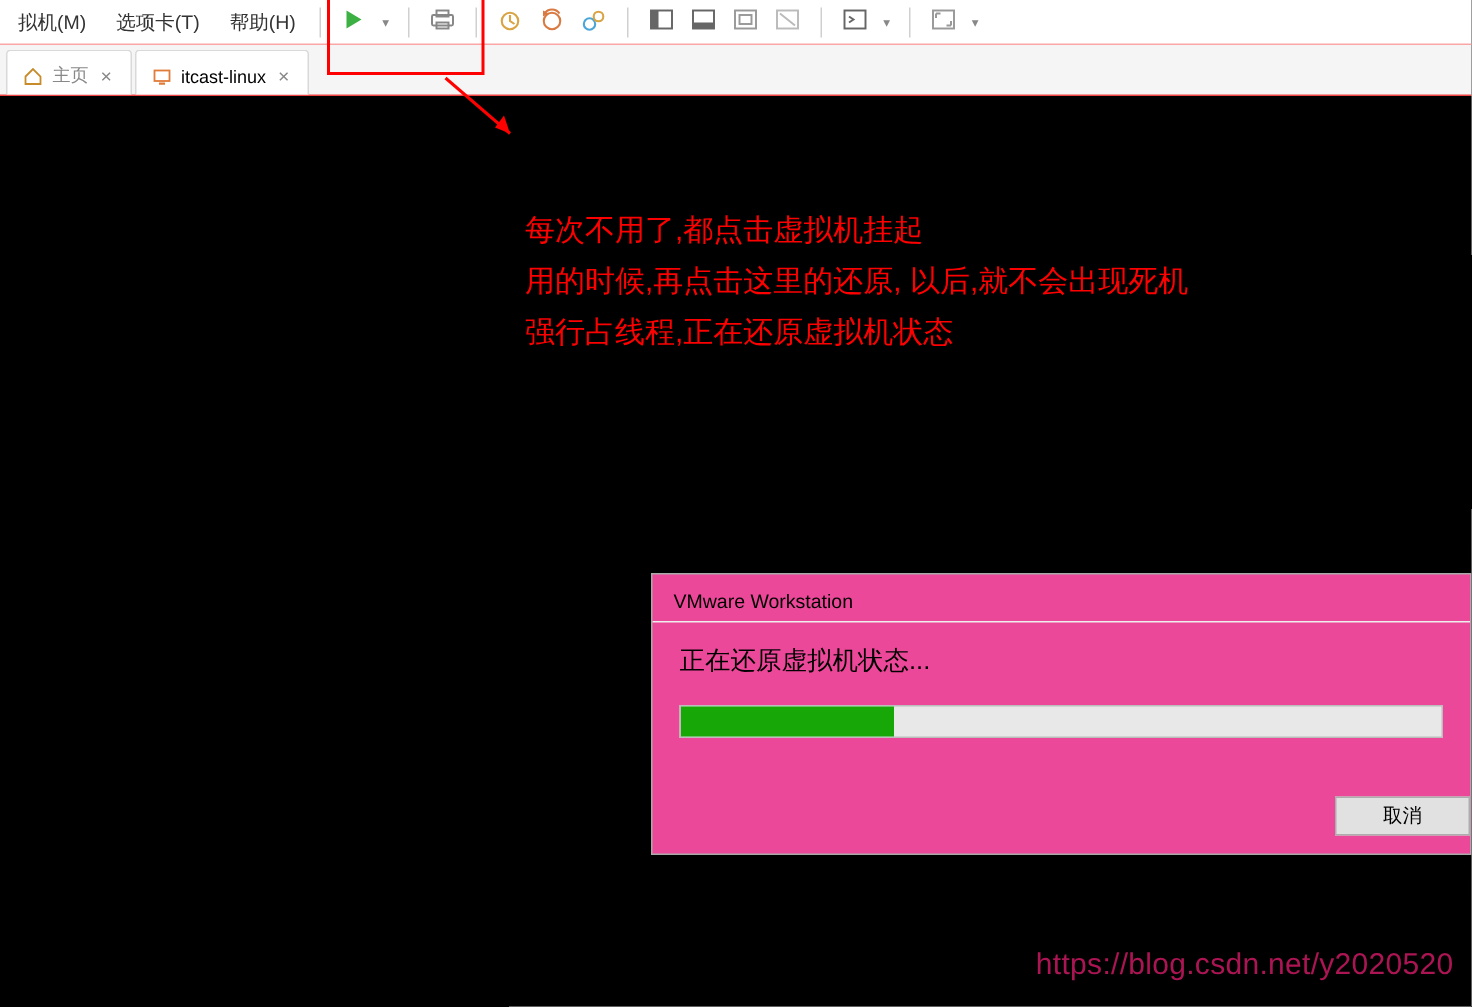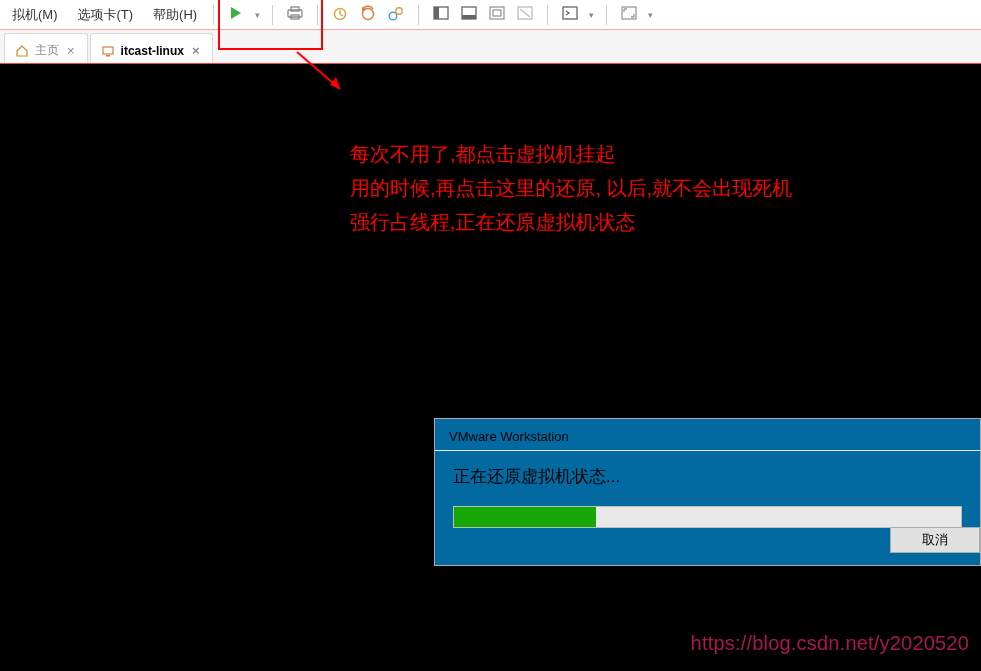--- a/index.html
+++ b/index.html
@@ -95,46 +95,46 @@
     display: flex;
     align-items: center;
     justify-content: center;
   }
   .tab .tab-close {
     color: #888;
     font-size: 13px;
     padding: 0 2px;
     cursor: default;
   }
-  .tab.active { font-weight: bold; justify-content: space-between; }
+  .tab.active { font-weight: normal; justify-content: space-between; }
   .tab.inactive { color: #888; }
   .vm-screen {
     position: absolute;
     top: 64px;
     left: 0;
     width: 981px;
     height: 607px;
     background: #000;
   }
   .annot {
     position: absolute;
     top: 137px;
     left: 350px;
     color: #ff0000;
     font-size: 20px;
     line-height: 1.7;
     white-space: pre;
   }
   .dialog {
     position: absolute;
-    top: 418px;
+    top: 382px;
     left: 434px;
     width: 547px;
-    height: 148px;
-    background: #0369a1;
+    height: 188px;
+    background: #ec4899;
     border: 1px solid #aaa;
     box-shadow: 0 4px 20px rgba(0,0,0,.3);
   }
   .dialog-title {
     padding: 10px 14px 6px 14px;
     font-size: 13px;
     font-weight: normal;
     border-bottom: 1px solid #eee;
   }
   .dialog-status {

